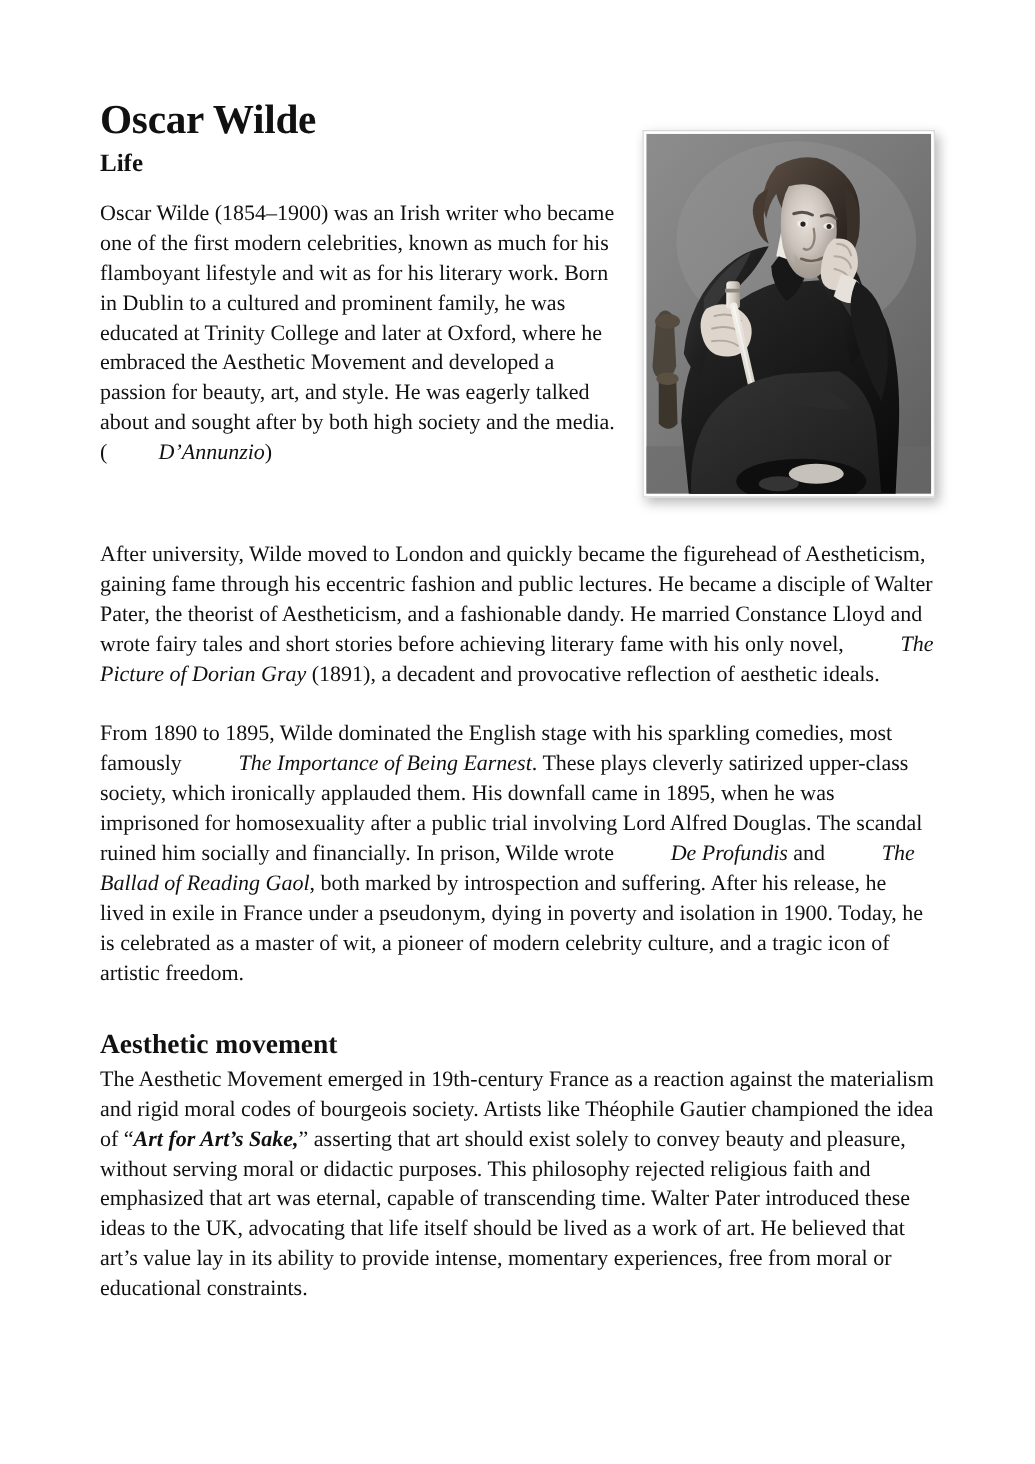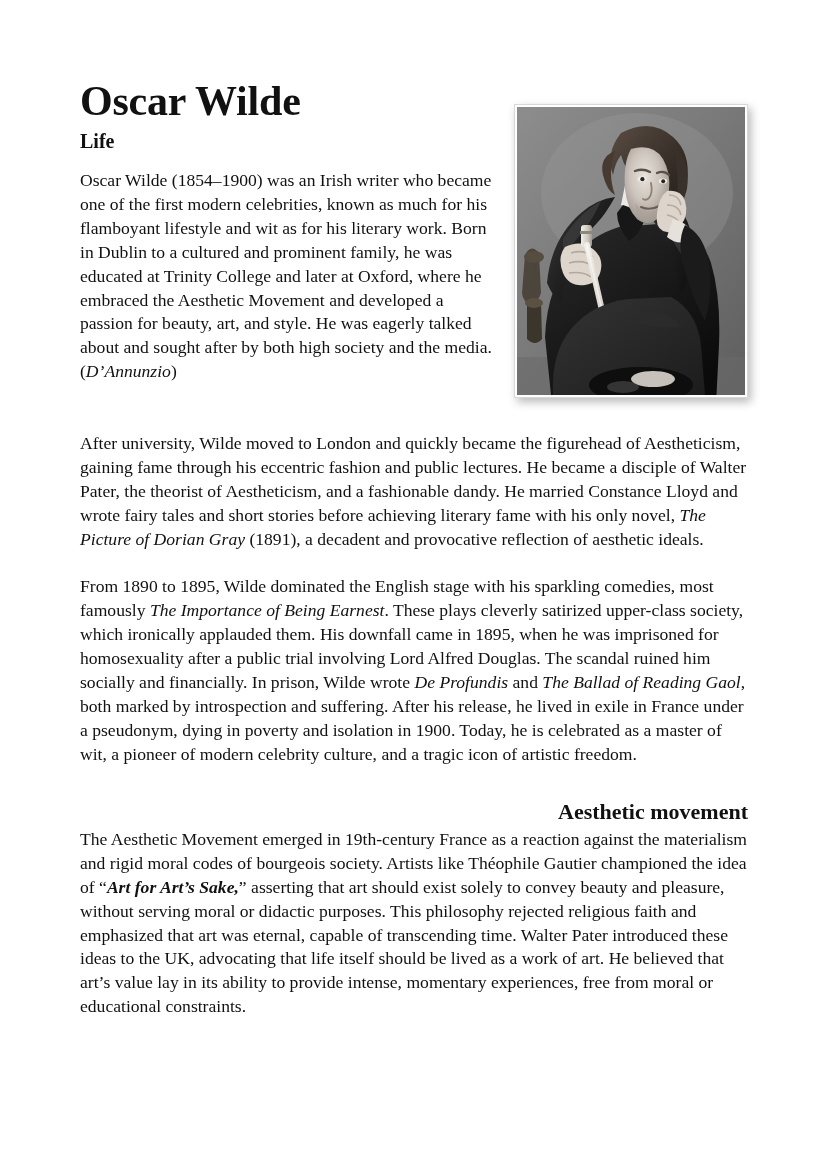--- a/index.html
+++ b/index.html
@@ -15,53 +15,52 @@
     color: #111111;
     overflow: hidden;
   }
   .page {
     position: absolute;
     left: 80px;
     top: 78px;
     width: 668px;
   }
   .doc-title {
-    font-size: 42px;
+    font-size: 33px;
     font-weight: bold;
     line-height: 1.12;
     margin: 0 0 4px 0;
     letter-spacing: -0.2px;
   }
   .h2-life {
     font-size: 20px;
     font-weight: bold;
     line-height: 1.2;
     margin: 0 0 16px 0;
   }
   .h2-aesthetic {
     font-size: 22px;
     font-weight: bold;
     line-height: 1.2;
     margin: 0 0 3px 0;
-    text-align: right;
   }
   p {
     margin: 0;
     font-size: 17.6px;
     line-height: 23.9px;
     text-align: left;
   }
   p.gap {
     margin-top: 23.9px;
     font-family: Liberation Serif, serif;
   }
   .spacer-before-heading {
     height: 32px;
   }
-  em { font-style: italic; }
+  em { font-style: italic; margin-left: 41px; }
   strong { font-weight: bold; font-style: italic; }
 
   
   .portrait-figure {
     float: right;
     width: 234px;
     height: 294px;
     margin: 26px 0 10px 18px;
     box-sizing: border-box;
     border: 1px solid #d8d8d8;

